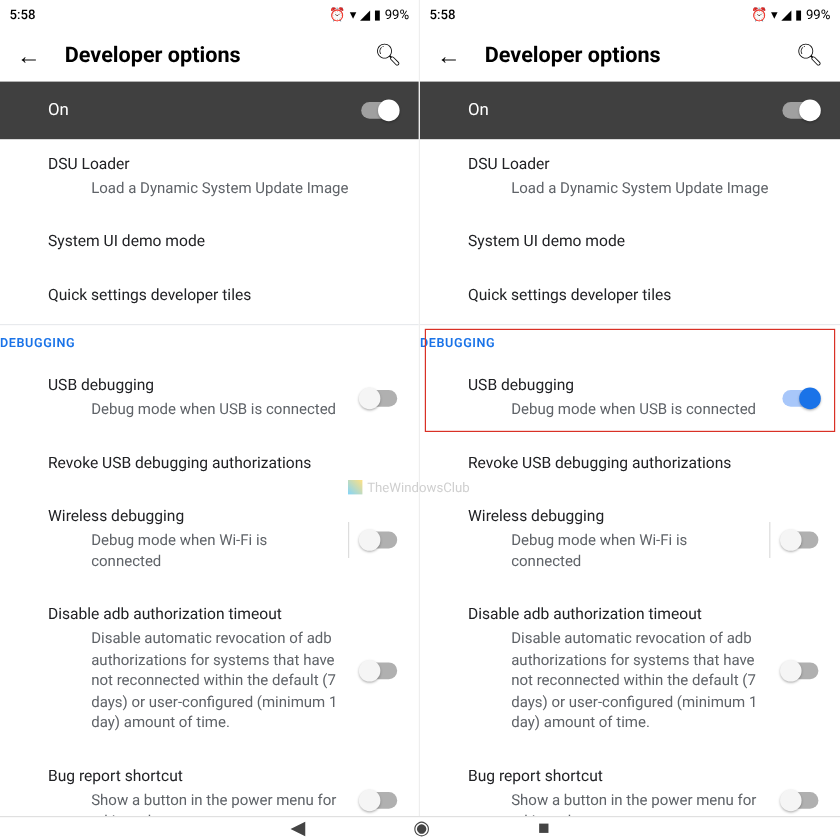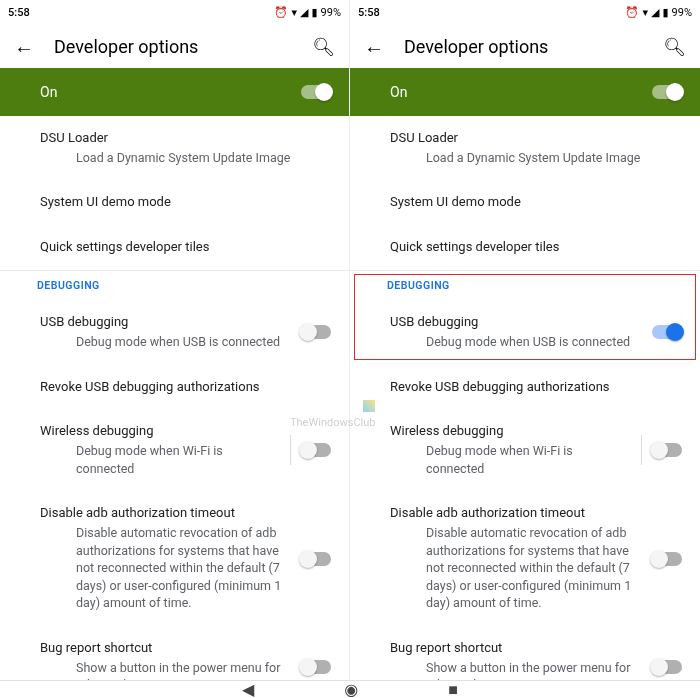--- a/index.html
+++ b/index.html
@@ -6,41 +6,41 @@
 body { width: 700px; height: 698px; background: #fff; position: relative; overflow: hidden; }
 .container { display: flex; width: 700px; height: 680px; }
 .screen { width: 350px; height: 680px; background: #fff; position: relative; overflow: hidden; }
 .screen.left { border-right: 1px solid #eee; }
 .status-bar { height: 24px; display: flex; justify-content: space-between; align-items: center; padding: 0 8px; font-size: 11px; color: #000; }
 .status-left { font-weight: 500; }
 .status-right { display: flex; align-items: center; gap: 3px; }
 .status-icon { font-size: 11px; }
 .appbar { height: 44px; display: flex; align-items: center; padding: 0 14px; gap: 20px; }
 .back-arrow { font-size: 20px; color: #000; }
-.appbar-title { flex: 1; font-size: 18px; font-weight: 400; color: #000; }
+.appbar-title { flex: 1; font-size: 18px; font-weight: 700; color: #000; }
 .search-icon { font-size: 18px; color: #000; }
-.master-toggle { background: #4d7c0f; height: 48px; display: flex; align-items: center; padding: 0 18px; color: #fff; justify-content: space-between; text-align: right; }
+.master-toggle { background: #404040; height: 48px; display: flex; align-items: center; padding: 0 18px; color: #fff; justify-content: space-between; text-align: right; }
 .master-label { font-size: 14px; padding-left: 22px; }
 .sw { width: 30px; height: 14px; background: rgba(255,255,255,0.5); border-radius: 7px; position: relative; }
 .sw .kn { width: 18px; height: 18px; background: #fff; border-radius: 50%; position: absolute; top: -2px; right: -2px; box-shadow: 0 1px 2px rgba(0,0,0,0.3); }
 .sw.off { background: #b0b0b0; }
 .sw.off .kn { background: #f5f5f5; right: auto; left: -2px; }
 .sw.on-blue { background: #a8c7fa; }
 .sw.on-blue .kn { background: #1a73e8; }
 .content { padding: 0; }
 .item { padding: 14px 18px 14px 40px; display: flex; align-items: center; justify-content: space-between; gap: 12px; }
 .item-text { flex: 1; min-width: 0; }
 .item-title { font-size: 13px; color: #202124; line-height: 1.3; }
 .item-sub { font-size: 12.5px; color: #5f6368; line-height: 1.4; margin-top: 2px; margin-left: 36px; }
-.section-header { padding: 8px 24px; font-size: 10.5px; font-weight: 600; color: #1a73e8; letter-spacing: 0.5px; text-transform: uppercase; margin-left: 13px; }
+.section-header { padding: 8px 0; font-size: 10.5px; font-weight: 600; color: #1a73e8; letter-spacing: 0.5px; text-transform: uppercase; }
 .divider { height: 1px; background: #e8eaed; margin: 0; }
 .highlight-box { position: absolute; border: 1.5px solid #d93025; pointer-events: none; }
 .nav-bar { position: absolute; bottom: 0; left: 0; width: 700px; height: 18px; background: #fff; border-top: 1px solid #e0e0e0; display: flex; justify-content: center; align-items: center; gap: 90px; }
 .nav-btn { color: #444; }
-.watermark { position: absolute; top: 400px; left: 290px; font-size: 11px; color: #bbb; opacity: 0.7; display: flex; align-items: flex-end; gap: 4px; z-index: 5; flex-direction: column; }
+.watermark { position: absolute; top: 400px; left: 290px; font-size: 11px; color: #bbb; opacity: 0.7; display: flex; align-items: flex-start; gap: 4px; z-index: 5; }
 .wm-icon { width: 12px; height: 12px; background: linear-gradient(45deg,#4fc3f7,#ffd54f); }
 .sw-wrap { display: flex; align-items: center; }
 .sep-line { width:1px; height:30px; background:#ddd; margin-right:10px; }
 </style>
 </head>
 <body>
 
 <div class="container">
 
   <div class="screen left">

